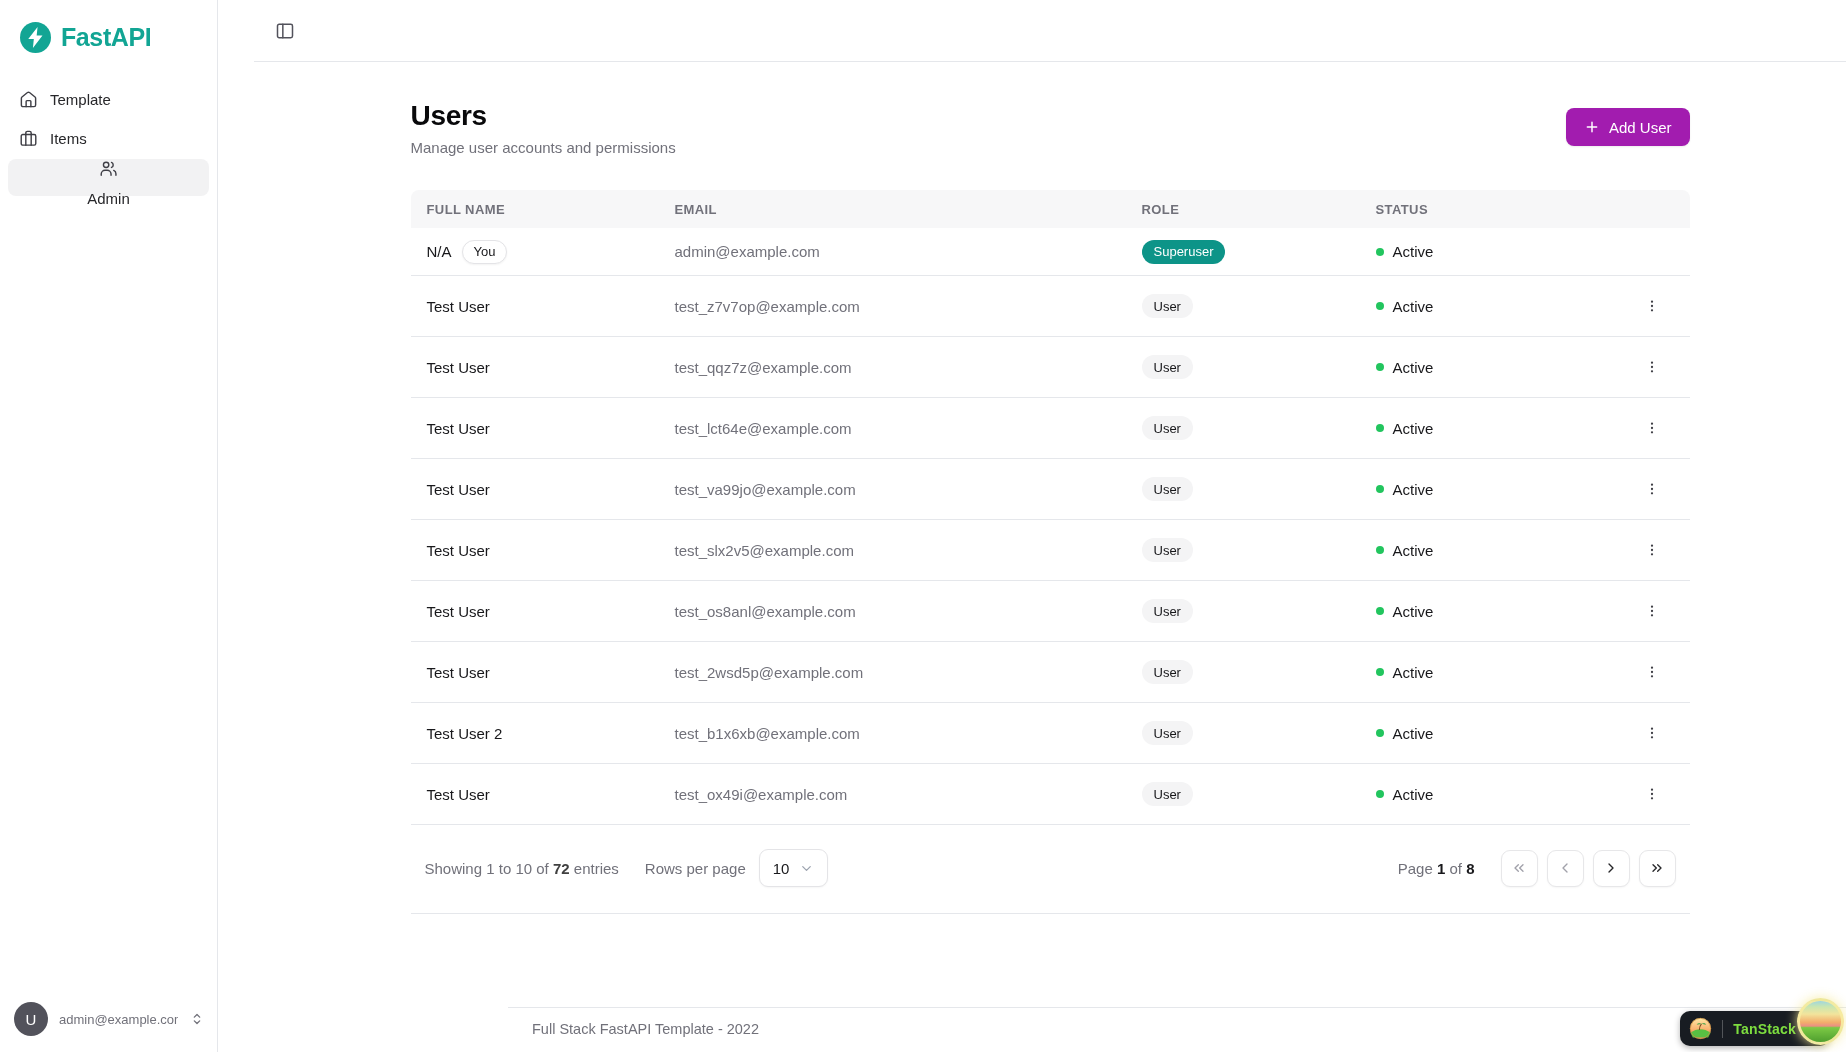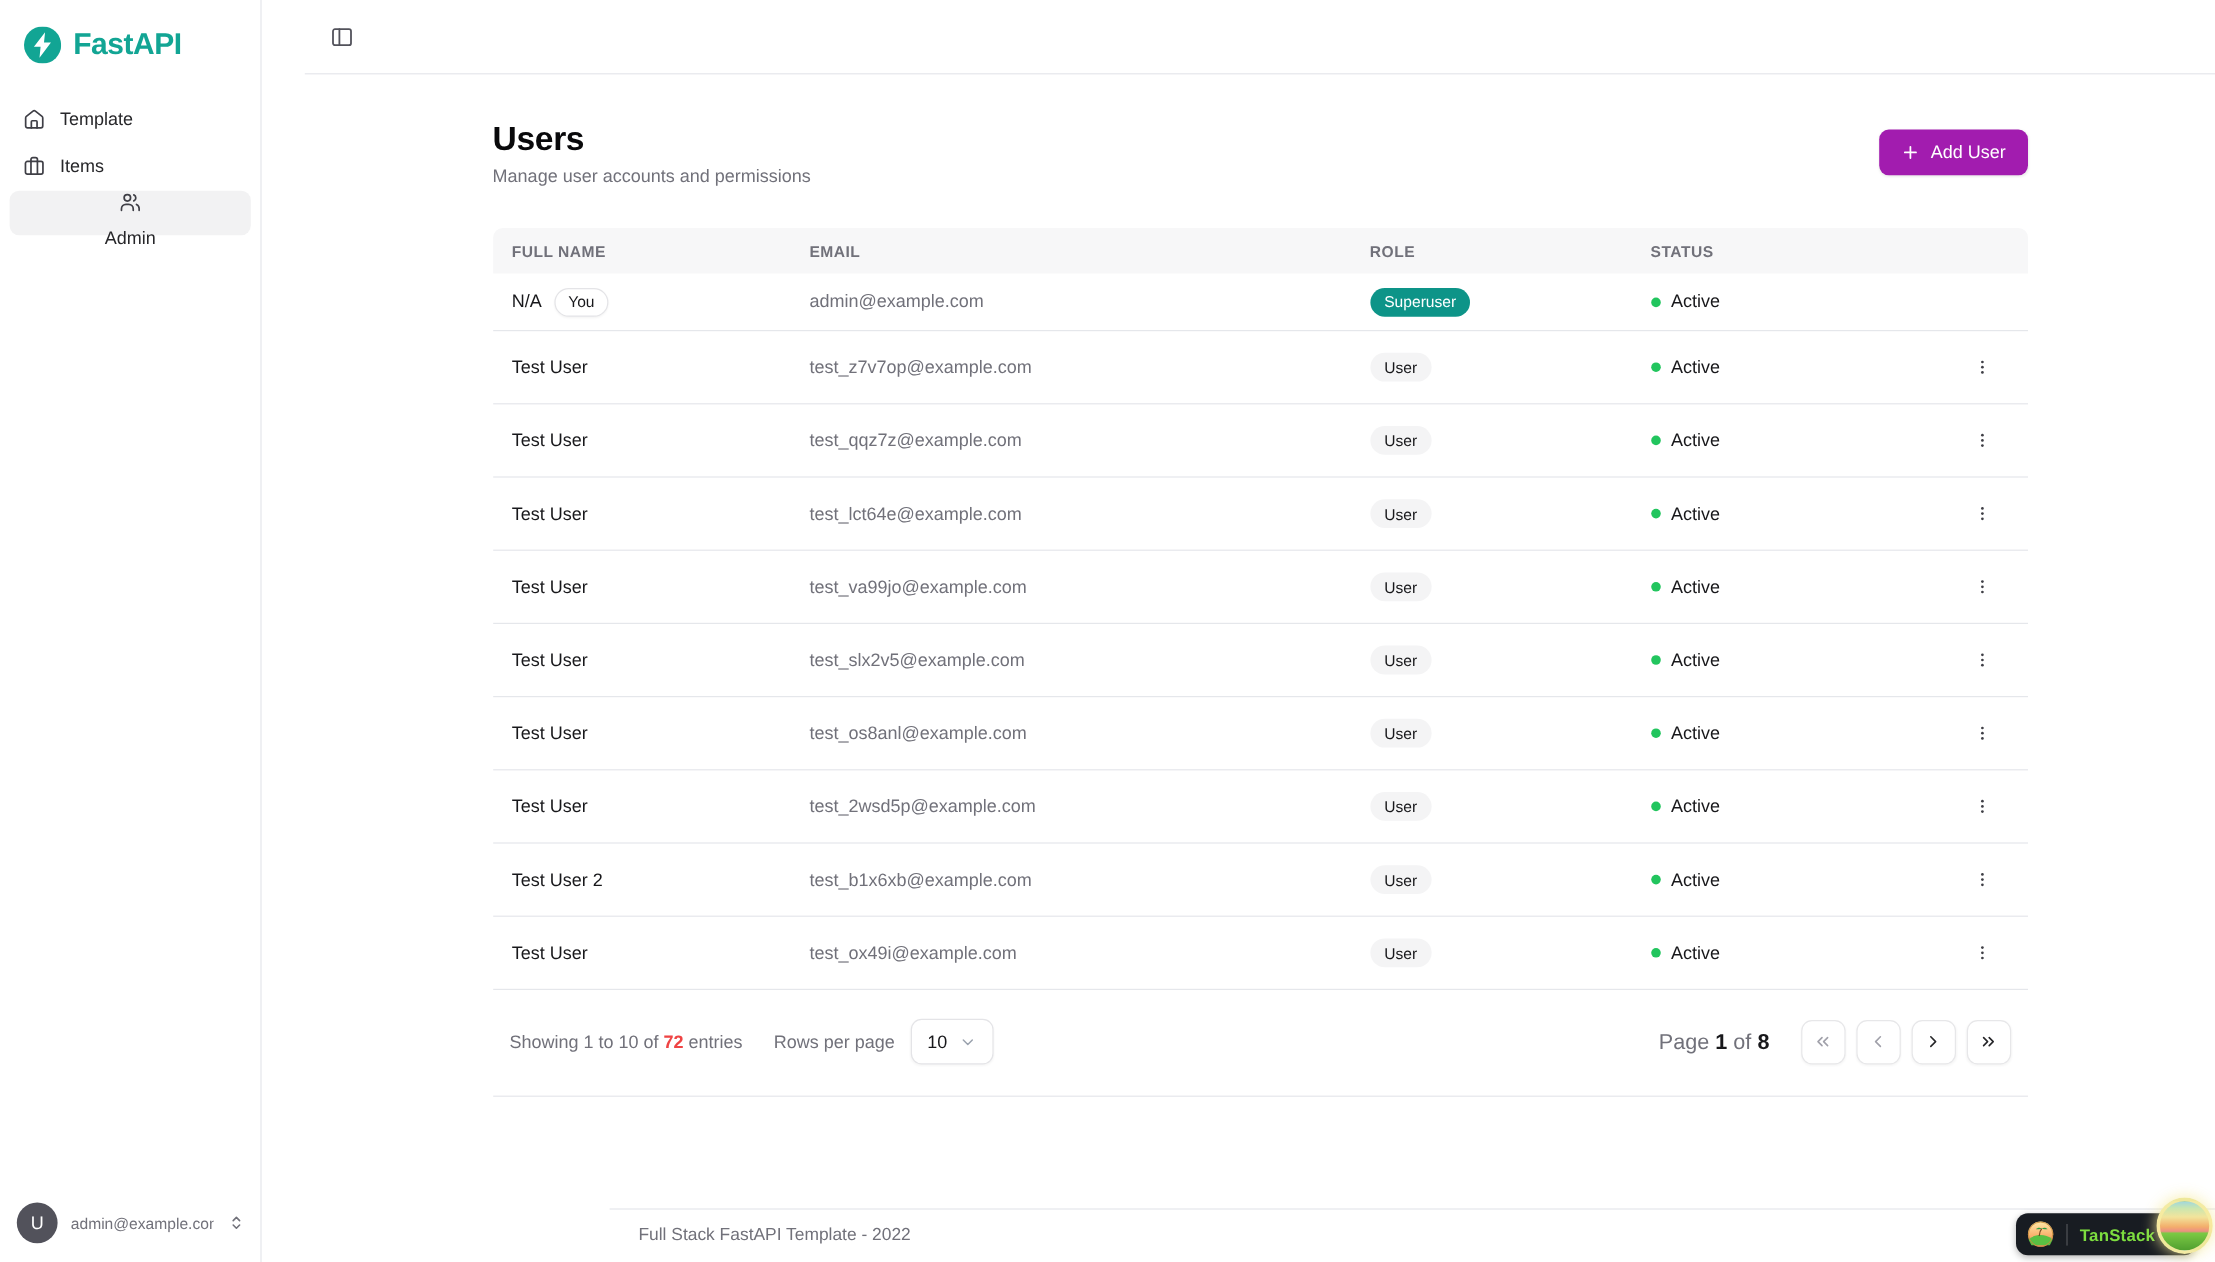--- a/index.html
+++ b/index.html
@@ -93,31 +93,31 @@
   }
   .kebab svg { width:16px; height:16px; }
 
   
   .pagination {
     display:flex; align-items:center; justify-content:space-between;
     padding:24px 14px 26px 14px; border-bottom:1px solid #e5e7eb;
   }
   .pag-left { display:flex; align-items:center; gap:26px; }
   .showing { font-size:15px; color:#71717a; }
-  .showing b { color:#ef4444; font-weight:700; }
+  .showing b { color:#404040; font-weight:700; }
   .rpp { display:flex; align-items:center; gap:13px; }
   .rpp-label { font-size:15px; color:#71717a; }
   .select-box {
     display:flex; align-items:center; gap:10px; height:38px; padding:0 13px;
     border:1px solid #e4e4e7; border-radius:9px; background:#fff; cursor:pointer;
     font-size:15px; color:#18181b; font-family:inherit; box-shadow:0 1px 2px rgba(0,0,0,.04);
   }
   .select-box svg { width:15px; height:15px; color:#9ca3af; }
   .pag-right { display:flex; align-items:center; gap:26px; }
-  .page-info { font-size:18px; color:#71717a; }
+  .page-info { font-size:15px; color:#71717a; }
   .page-info b { color:#18181b; font-weight:700; }
   .pag-btns { display:flex; gap:9px; }
   .pag-btn {
     width:37px; height:37px; border:1px solid #e7e7e9; border-radius:9px; background:#fff;
     display:flex; align-items:center; justify-content:center; cursor:pointer;
     color:#27272a; box-shadow:0 1px 2px rgba(0,0,0,.04);
   }
   .pag-btn.disabled { color:#a1a1aa; cursor:default; }
   .pag-btn svg { width:16px; height:16px; }
 

